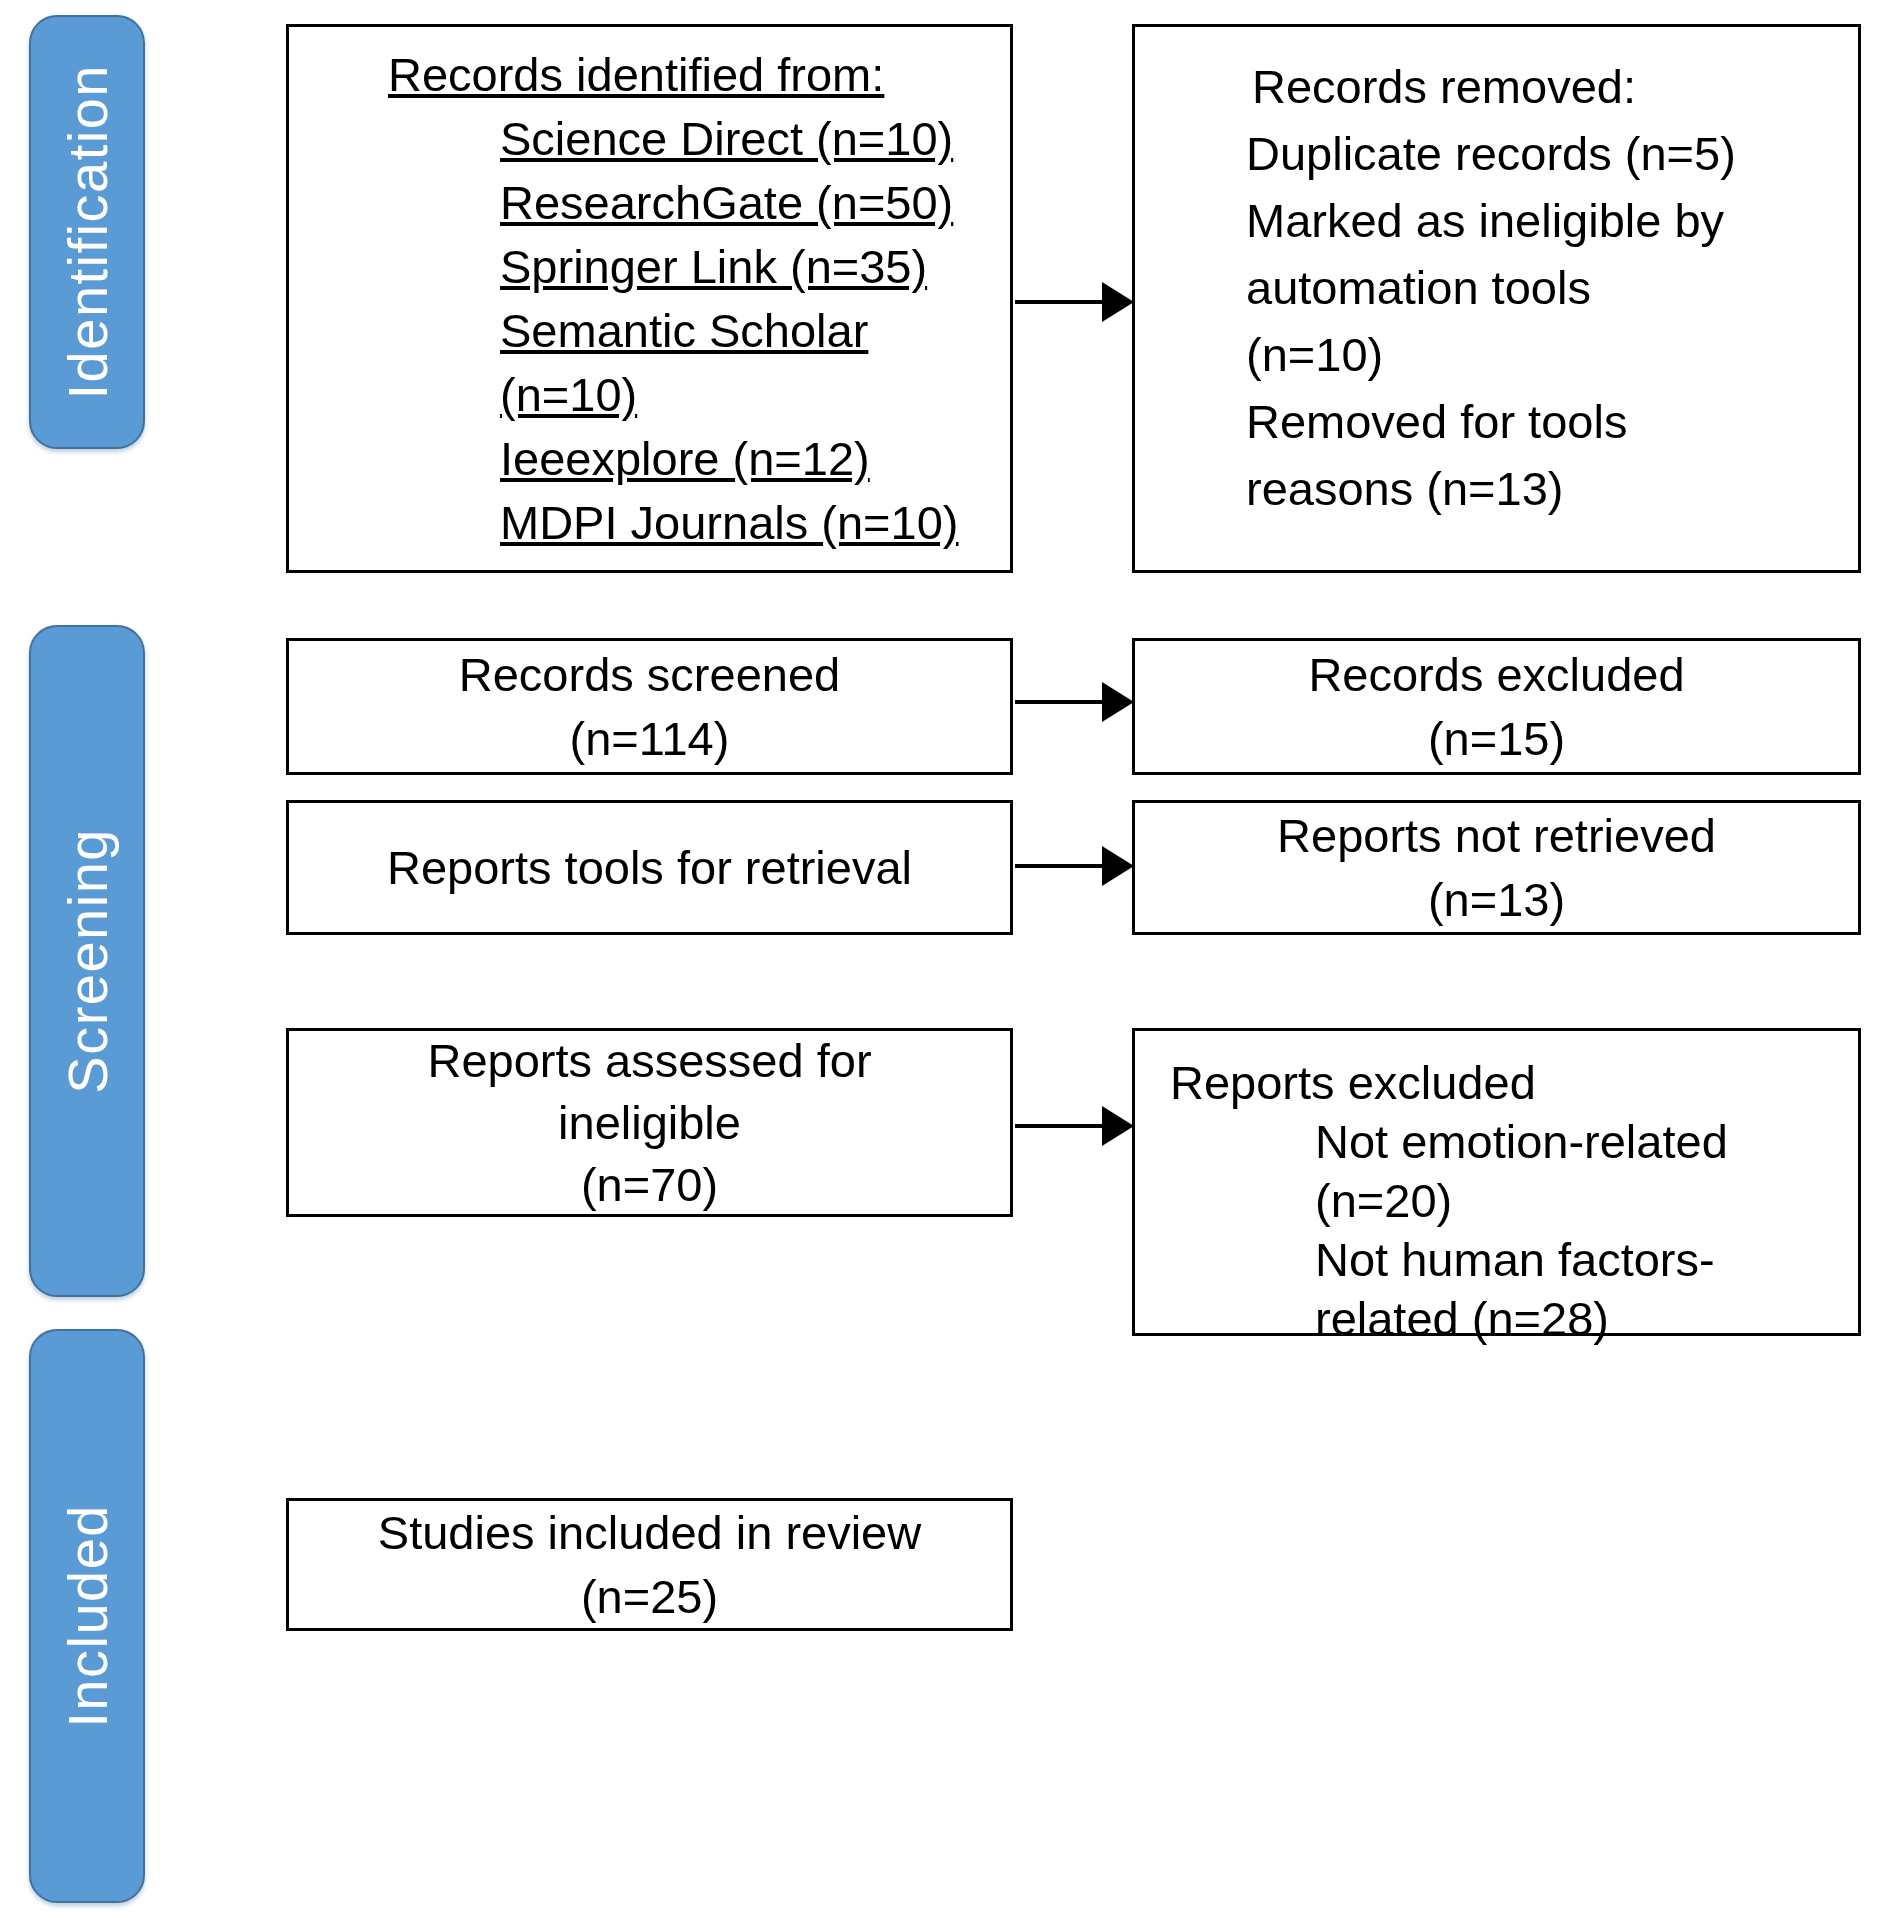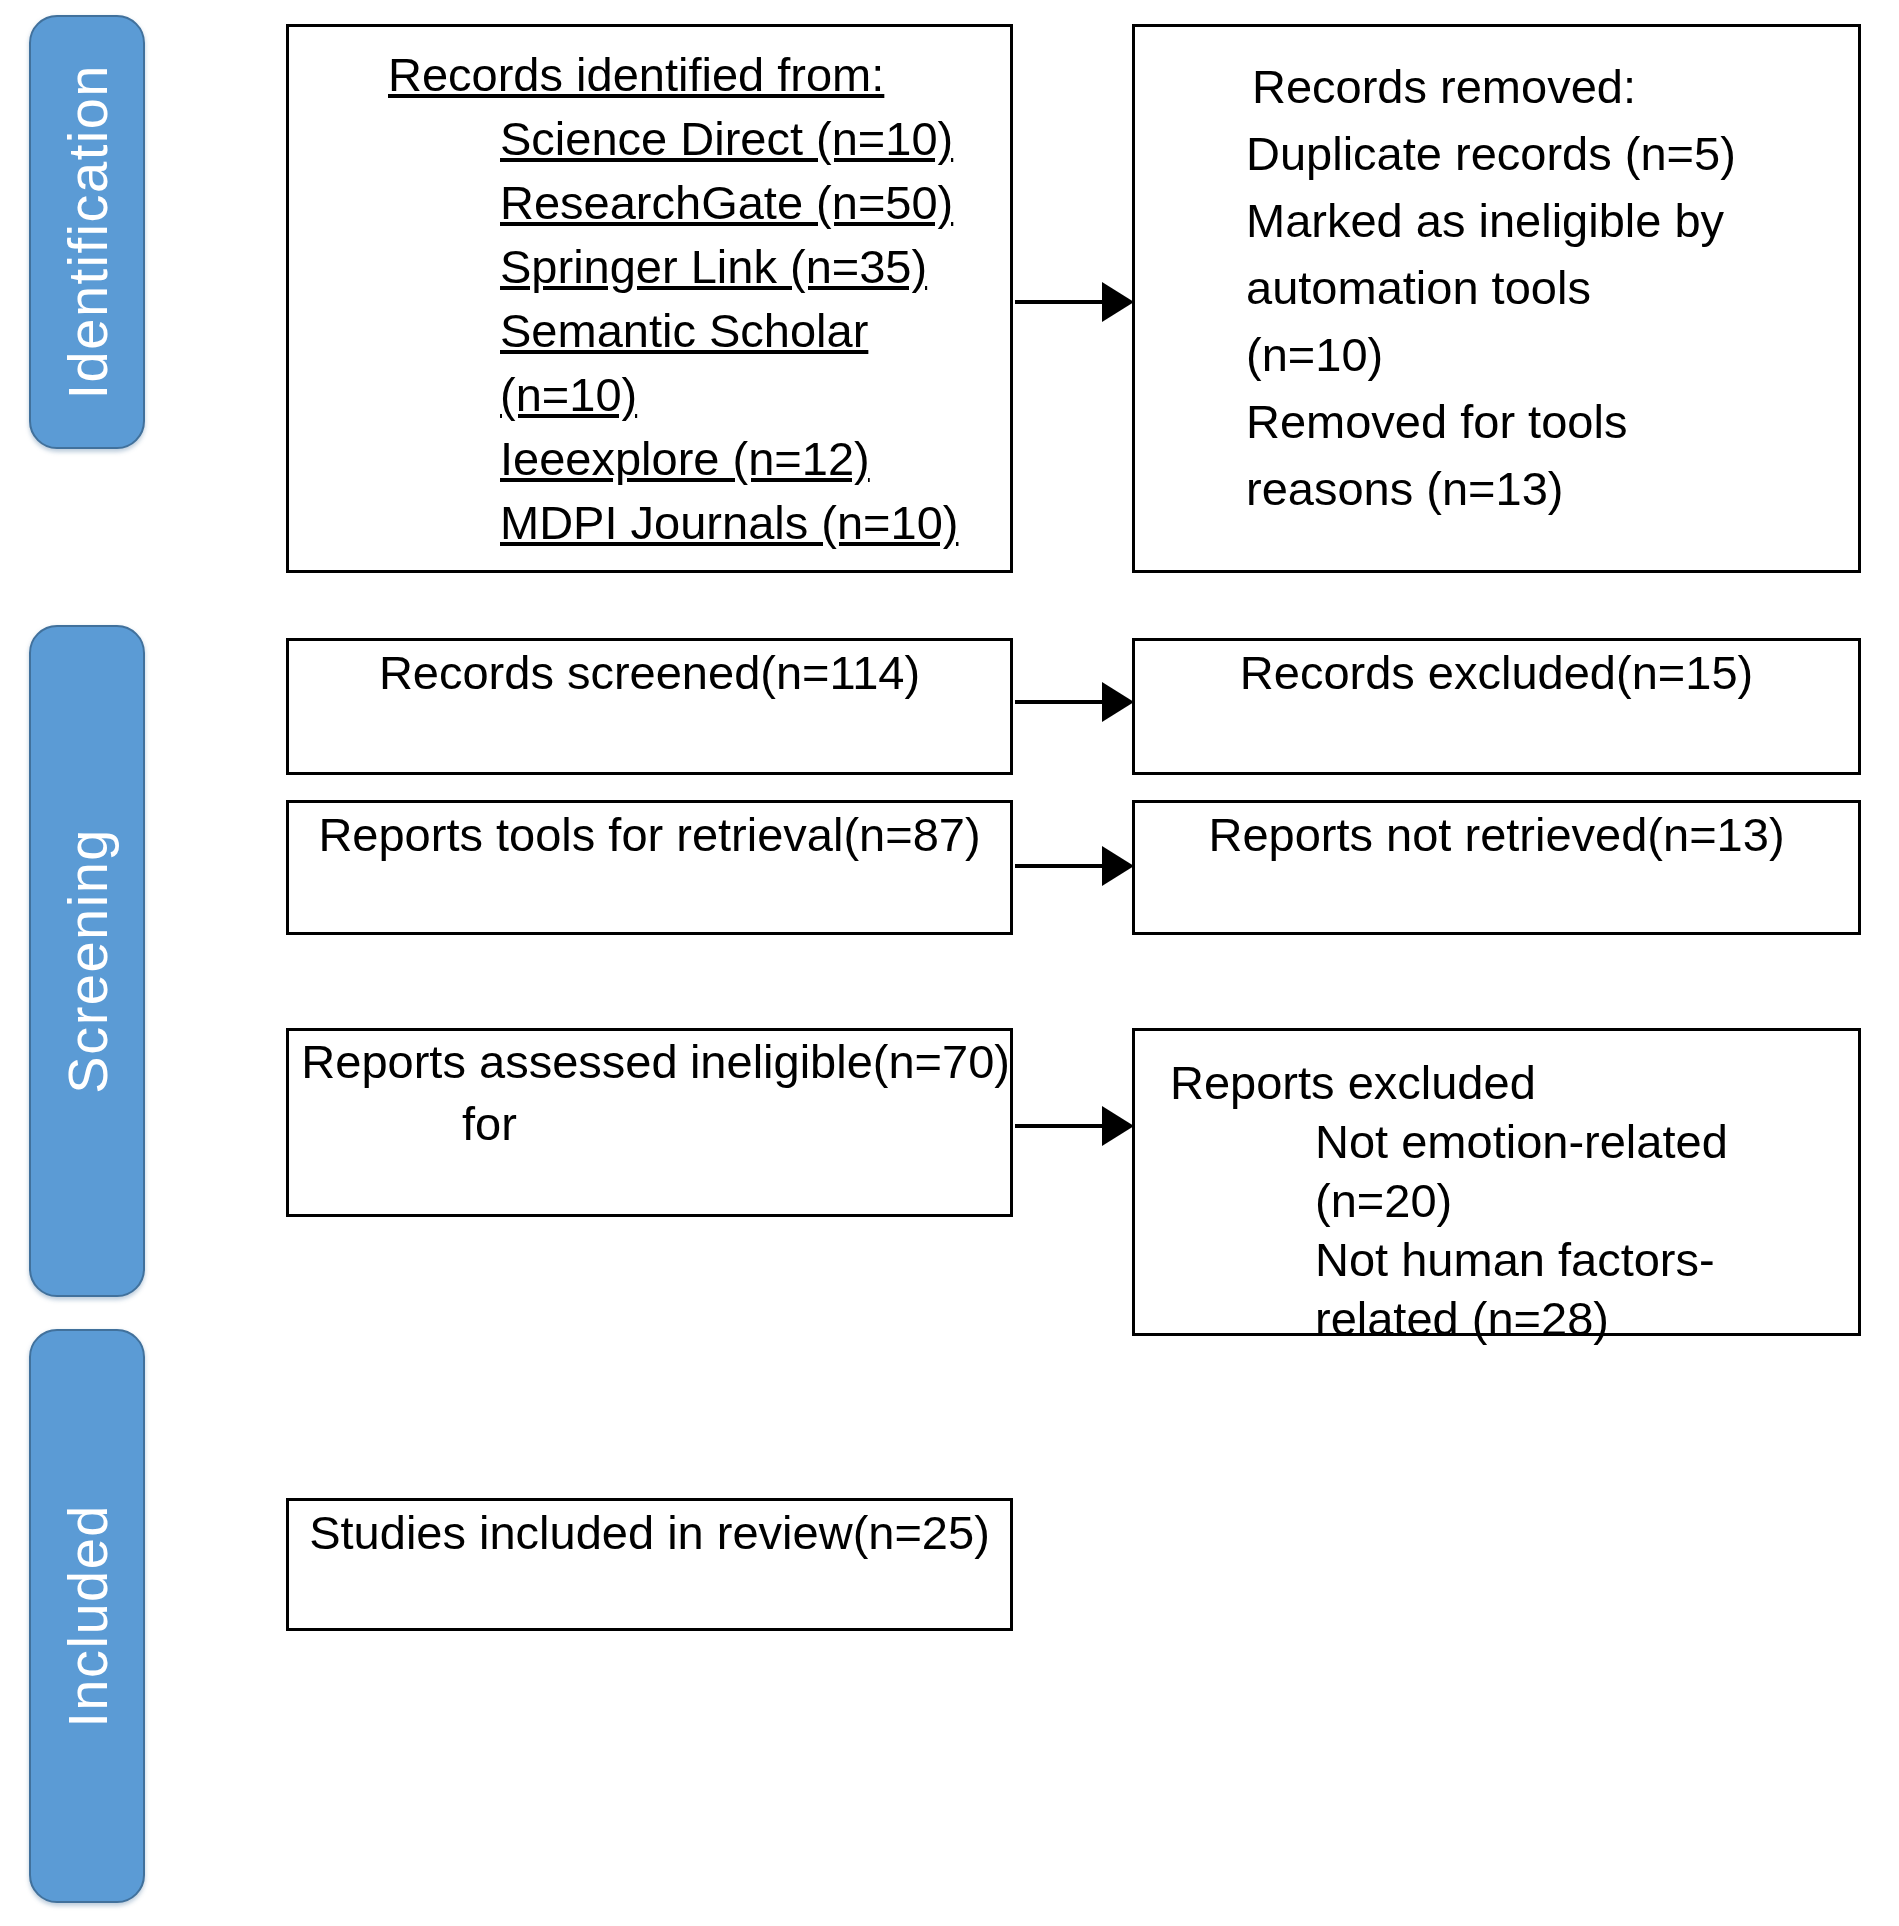--- a/index.html
+++ b/index.html
@@ -60,20 +60,21 @@
   .box-records-screened   { top: 638px;  height: 137px; }
   .box-records-excluded   { top: 638px;  height: 137px; }
   .box-reports-sought     { top: 800px; height: 135px; }
   .box-reports-not-retrieved { top: 800px; height: 135px; }
   .box-reports-assessed   { top: 1028px; height: 189px; line-height: 62px; }
   .box-reports-excluded   { top: 1028px; height: 308px; padding-top: 22px; line-height: 59px; }
   .box-studies-included   { top: 1498px; height: 133px; }
 
   .center {
     display: flex;
+    flex-direction: column;
     justify-content: center;
     text-align: center;
   }
 
   .box-records-identified .heading { padding-left: 99px; }
   .box-records-identified .sub     { padding-left: 211px; }
   .box-records-removed .heading    { padding-left: 117px; }
   .box-records-removed .sub        { padding-left: 111px; }
   .box-reports-excluded .heading   { padding-left: 35px; }
   .box-reports-excluded .sub       { padding-left: 180px; }
@@ -147,21 +148,20 @@
     <div>Records screened</div>
     <div>(n=114)</div>
   </div>
   <div class="box col-right center box-records-excluded">
     <div>Records excluded</div>
     <div>(n=15)</div>
   </div>
 
   <div class="box col-left center box-reports-sought">
     <div>Reports tools for retrieval</div>
-    <div>(n=87)</div>
   </div>
   <div class="box col-right center box-reports-not-retrieved">
     <div>Reports not retrieved</div>
     <div>(n=13)</div>
   </div>
 
   <div class="box col-left center box-reports-assessed">
     <div>Reports assessed for</div>
     <div>ineligible</div>
     <div>(n=70)</div>

